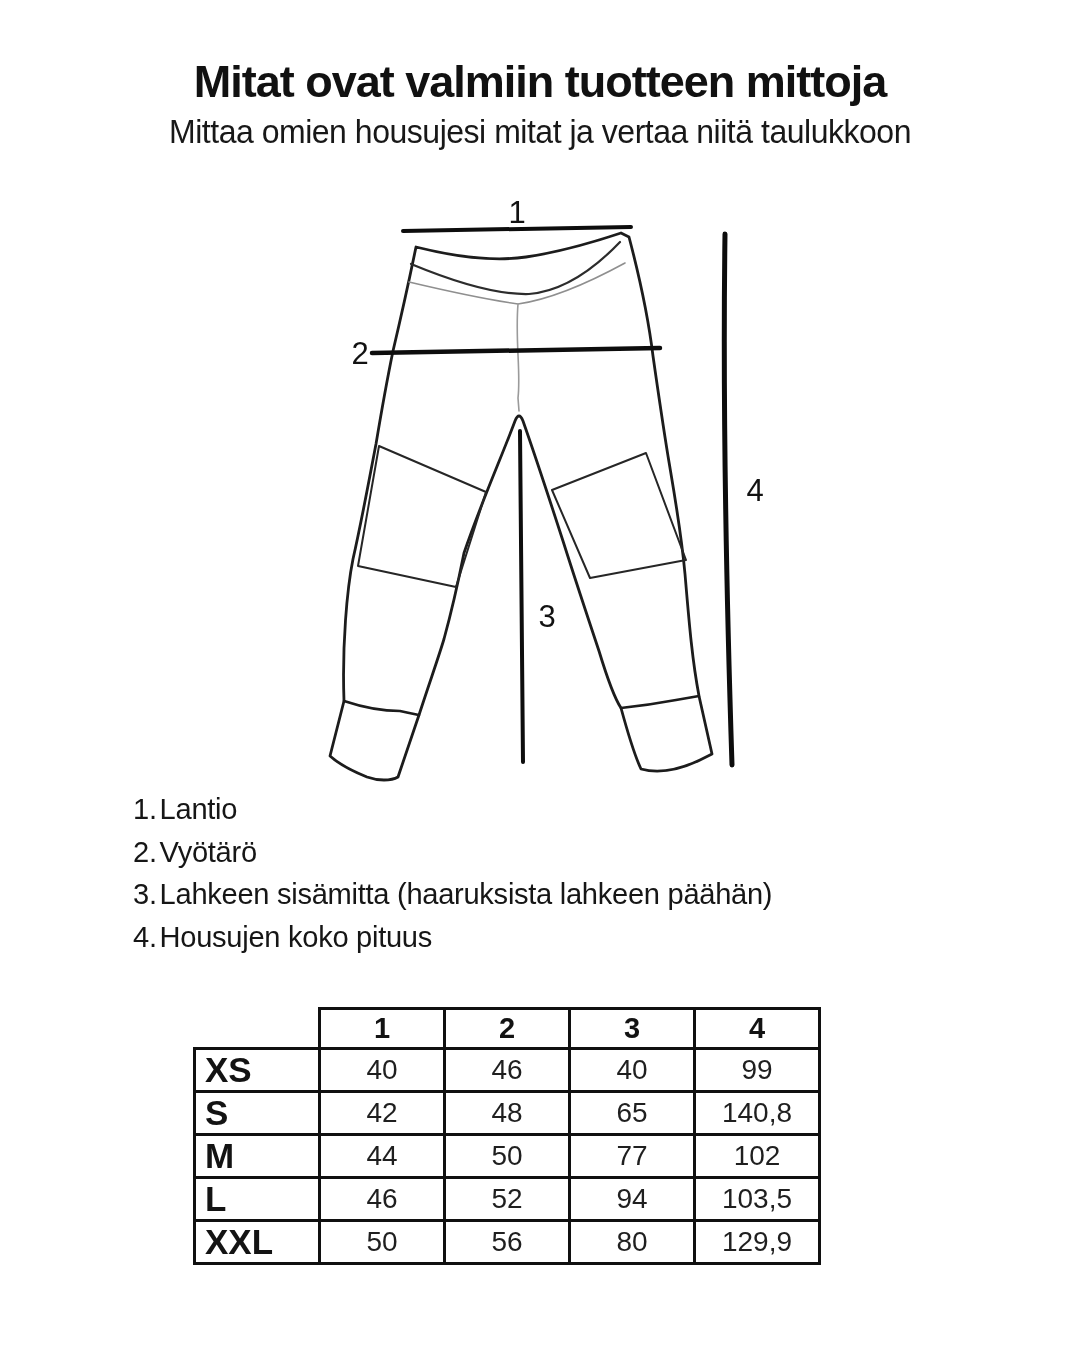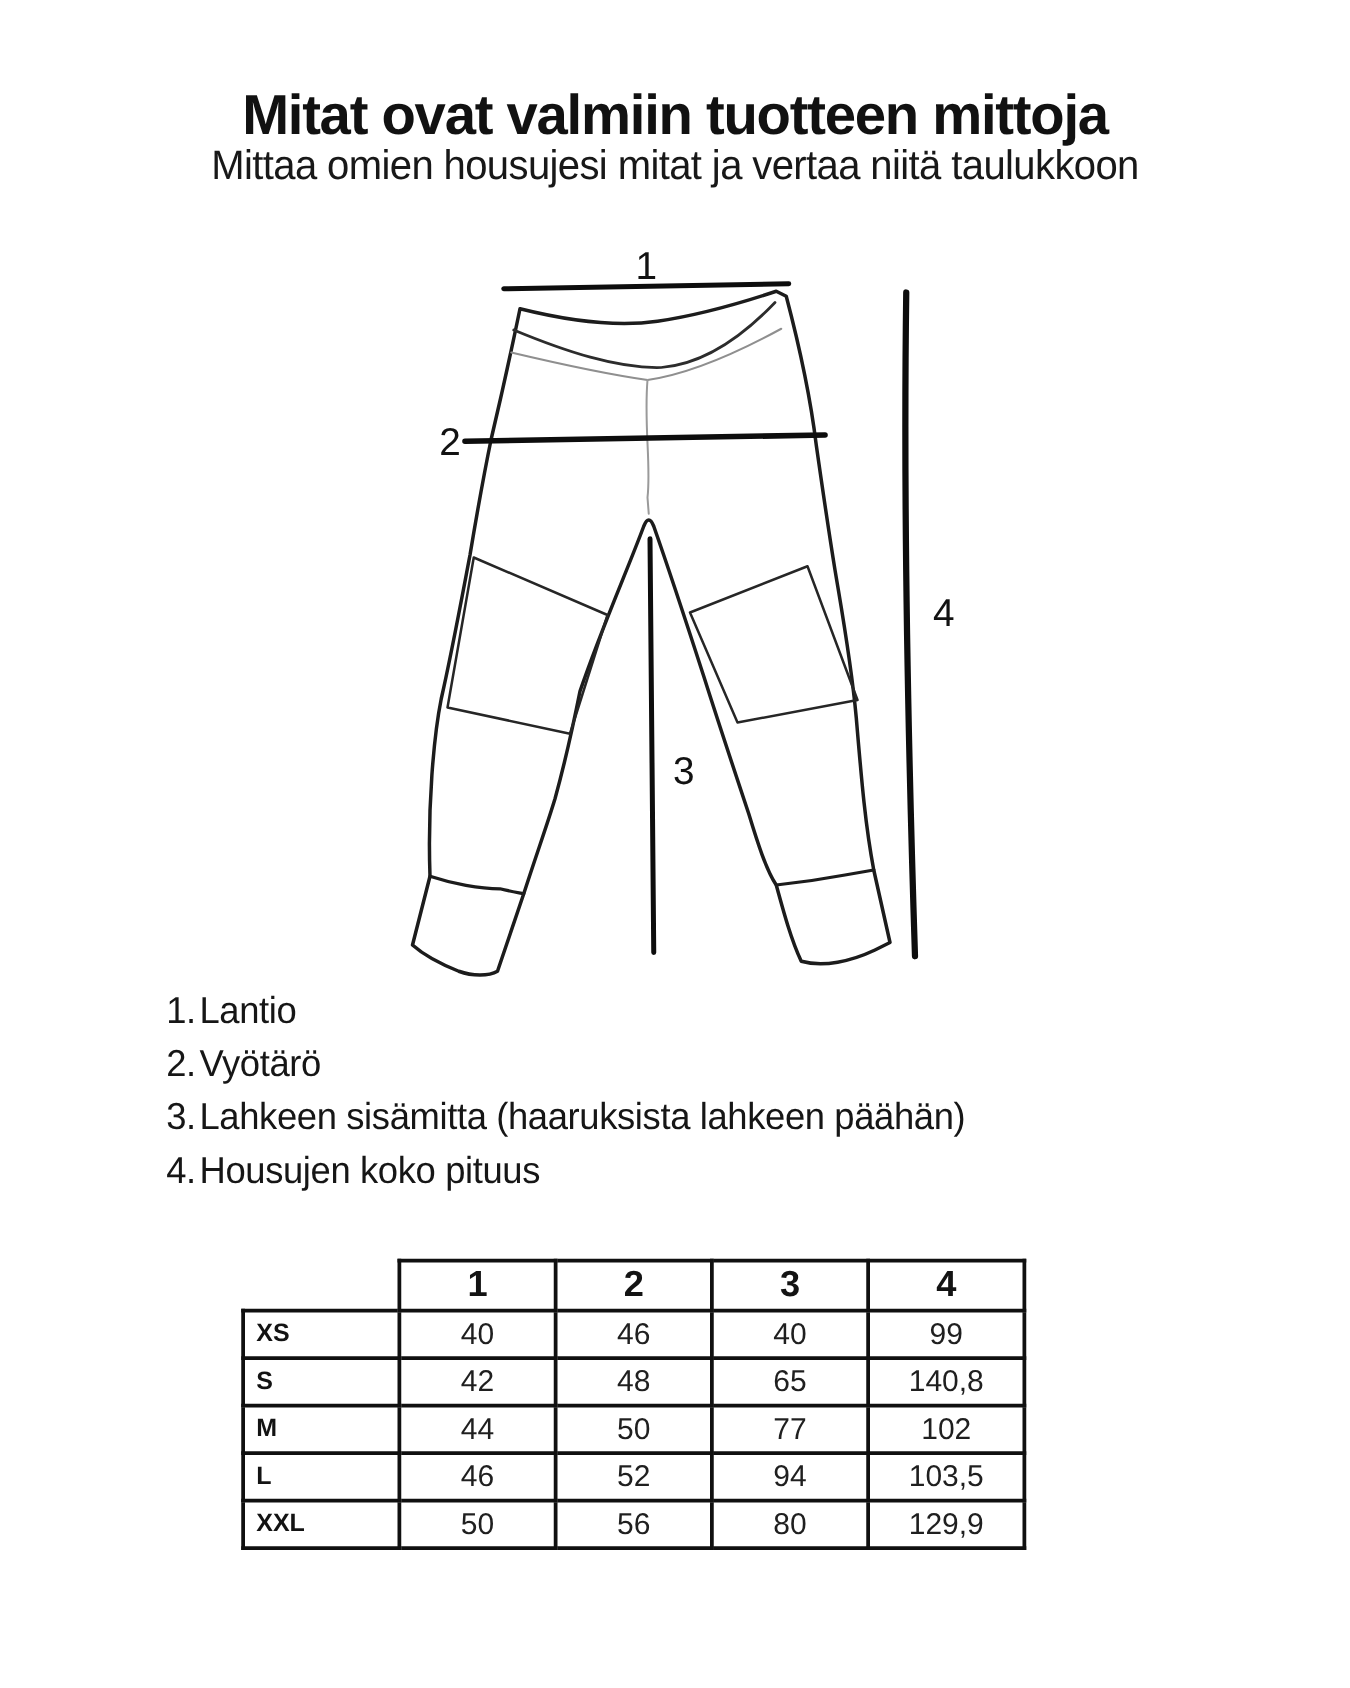--- a/index.html
+++ b/index.html
@@ -5,21 +5,21 @@
   html, body { margin: 0; padding: 0; }
   body {
     width: 1080px; height: 1350px;
     background: #ffffff;
     font-family: "Liberation Sans", sans-serif;
     color: #141414;
     position: relative;
     overflow: hidden;
   }
   .title {
-    position: absolute; top: 66px; left: 0; width: 1080px;
+    position: absolute; top: 56px; left: 0; width: 1080px;
     text-align: center;
     font-size: 45px; font-weight: 700; letter-spacing: -1px;
     line-height: 52px;
     color: #111;
   }
   .subtitle {
     position: absolute; top: 110px; left: 0; width: 1080px;
     text-align: center;
     font-size: 33px; font-weight: 400; letter-spacing: -0.5px;
     line-height: 44px;
@@ -52,24 +52,24 @@
     width: 125px; box-sizing: border-box;
     text-align: center; vertical-align: middle;
     padding: 0;
   }
   .size-table thead th {
     height: 40px; font-size: 29px; font-weight: 700; color: #131313;
   }
   .size-table thead th.blank-cell { border: none; background: transparent; }
   .size-table tbody th {
     text-align: left; padding-left: 9px;
-    font-size: 20px; font-weight: 700; height: 38px; color: #131313;
+    font-size: 35px; font-weight: 700; height: 38px; color: #131313;
   }
   .size-table tbody td {
-    font-size: 24px; font-weight: 400; height: 38px; color: #1f1f1f;
+    font-size: 28px; font-weight: 400; height: 38px; color: #1f1f1f;
   }
   svg text {
     font-family: "Liberation Sans", sans-serif;
     font-size: 31px; fill: #121212;
   }
 </style>
 </head>
 <body>
 
 <div class="title">Mitat ovat valmiin tuotteen mittoja</div>

